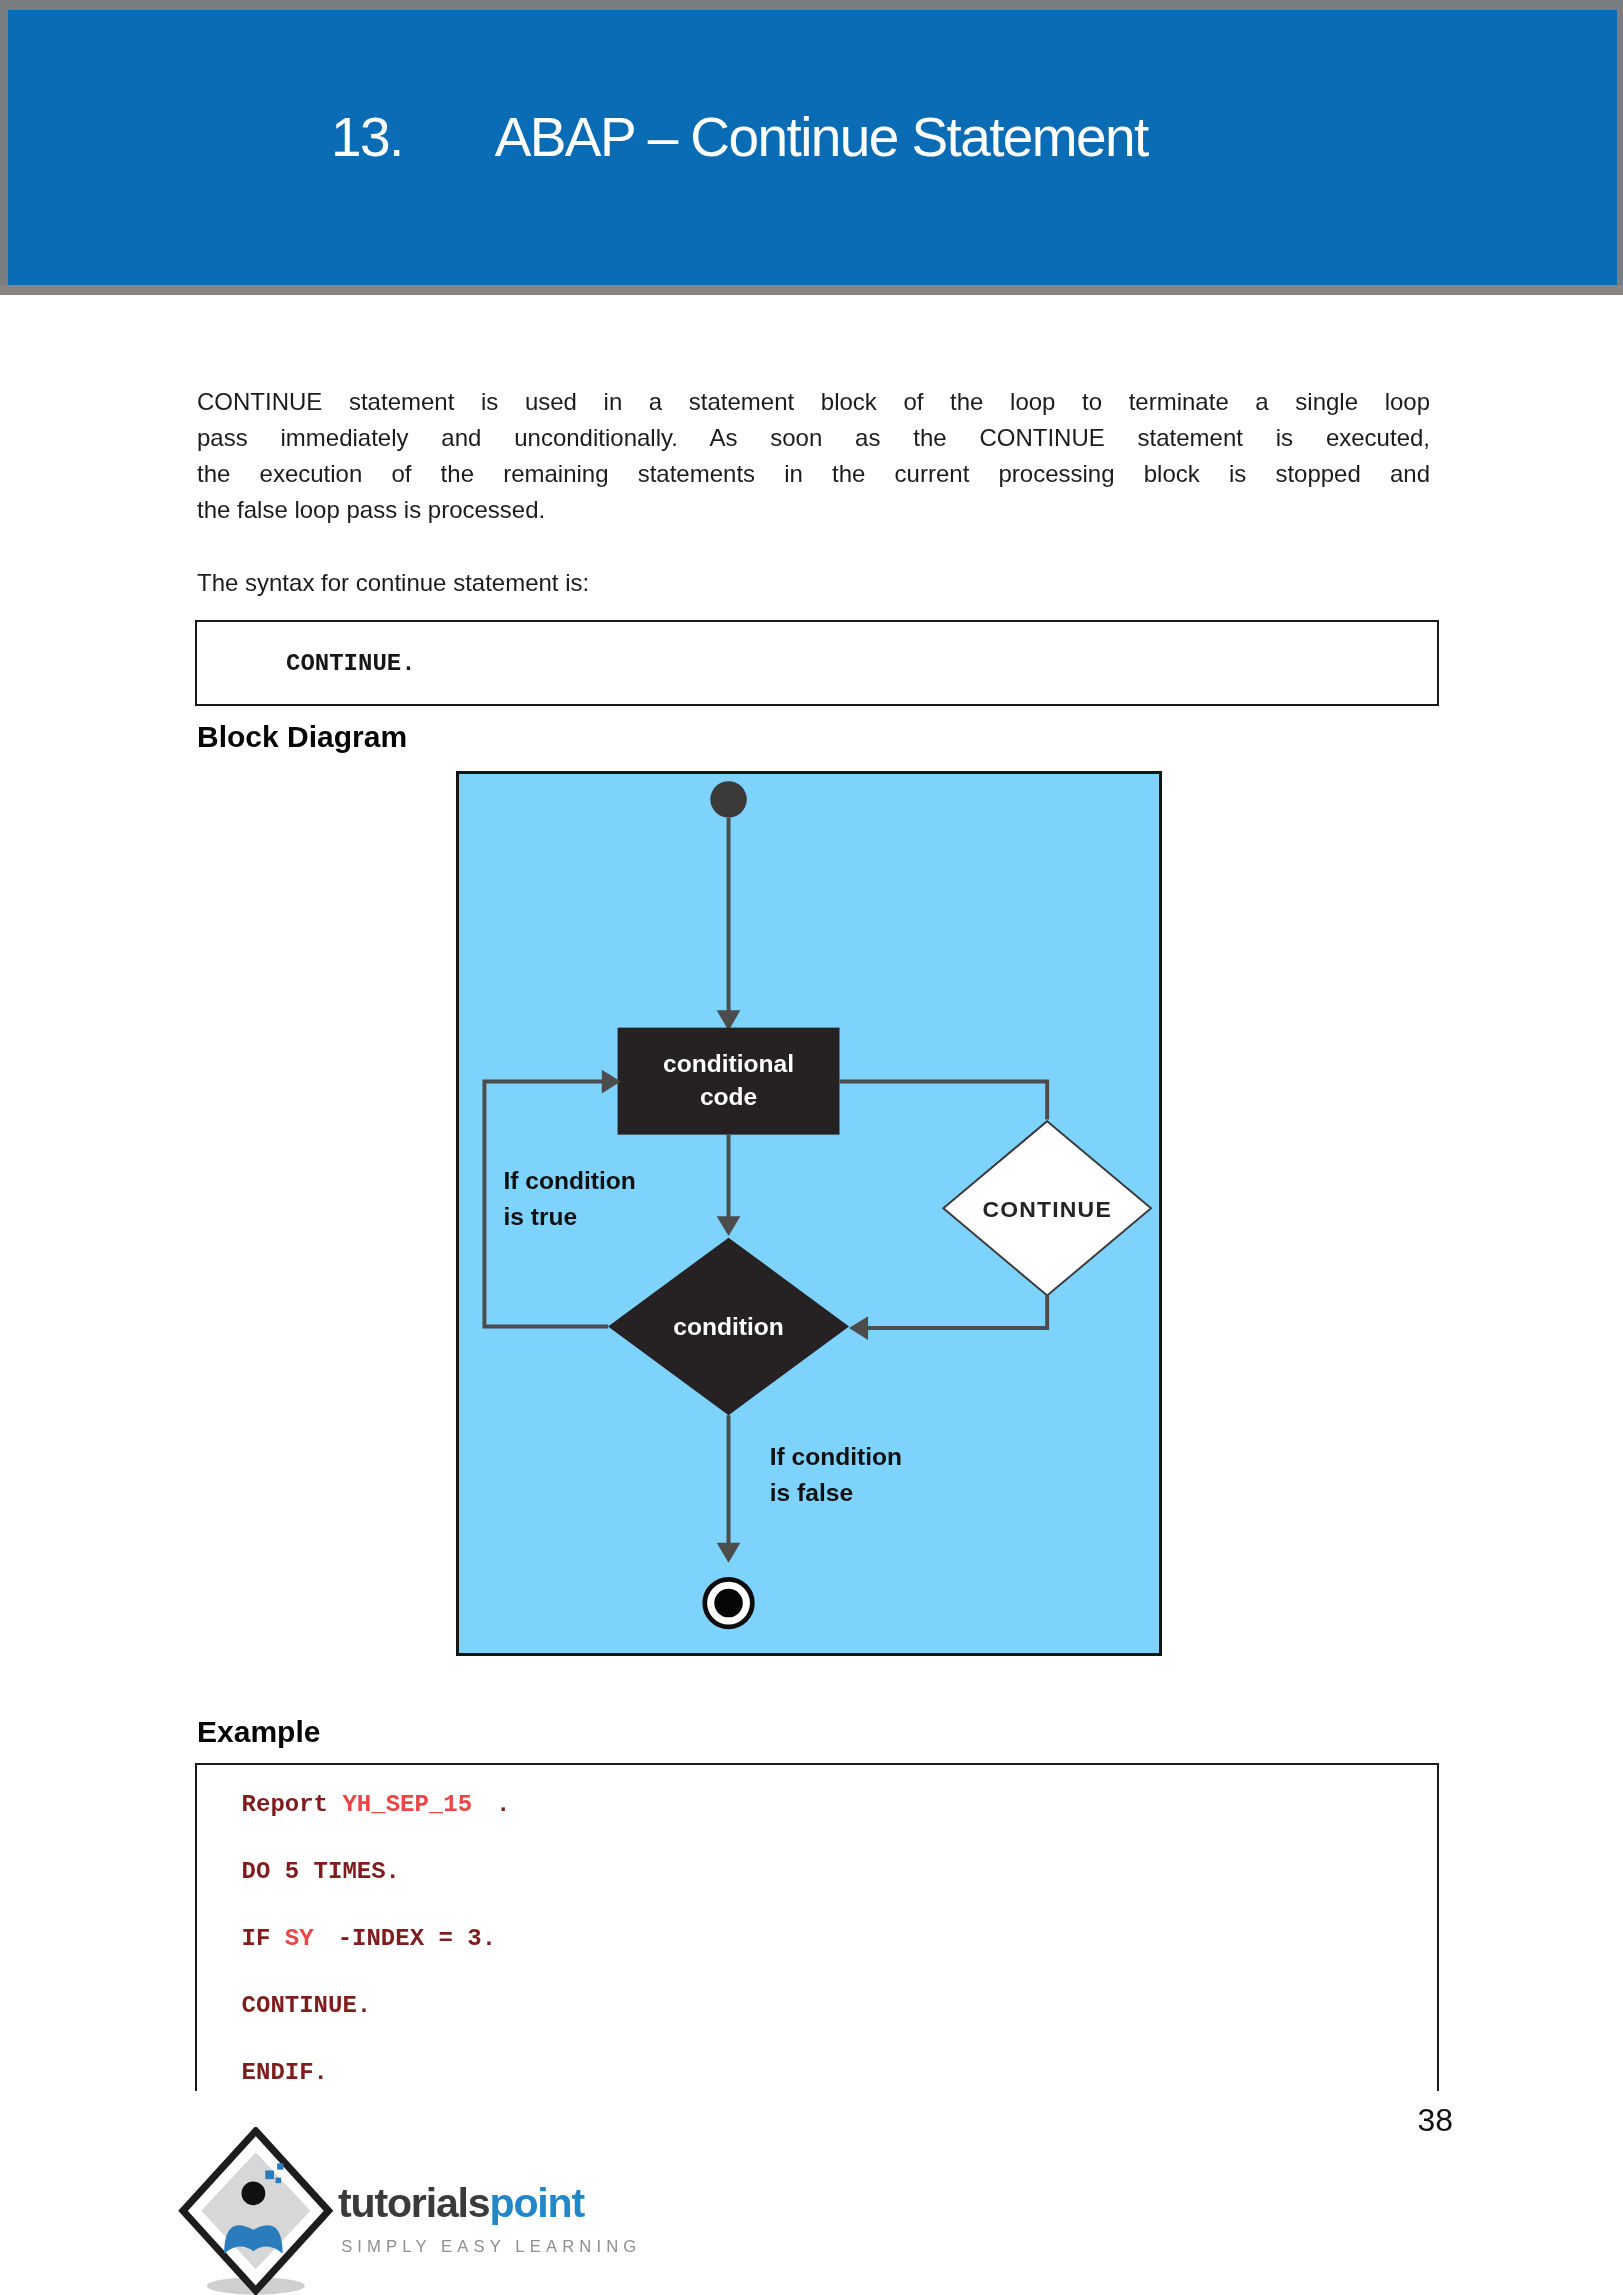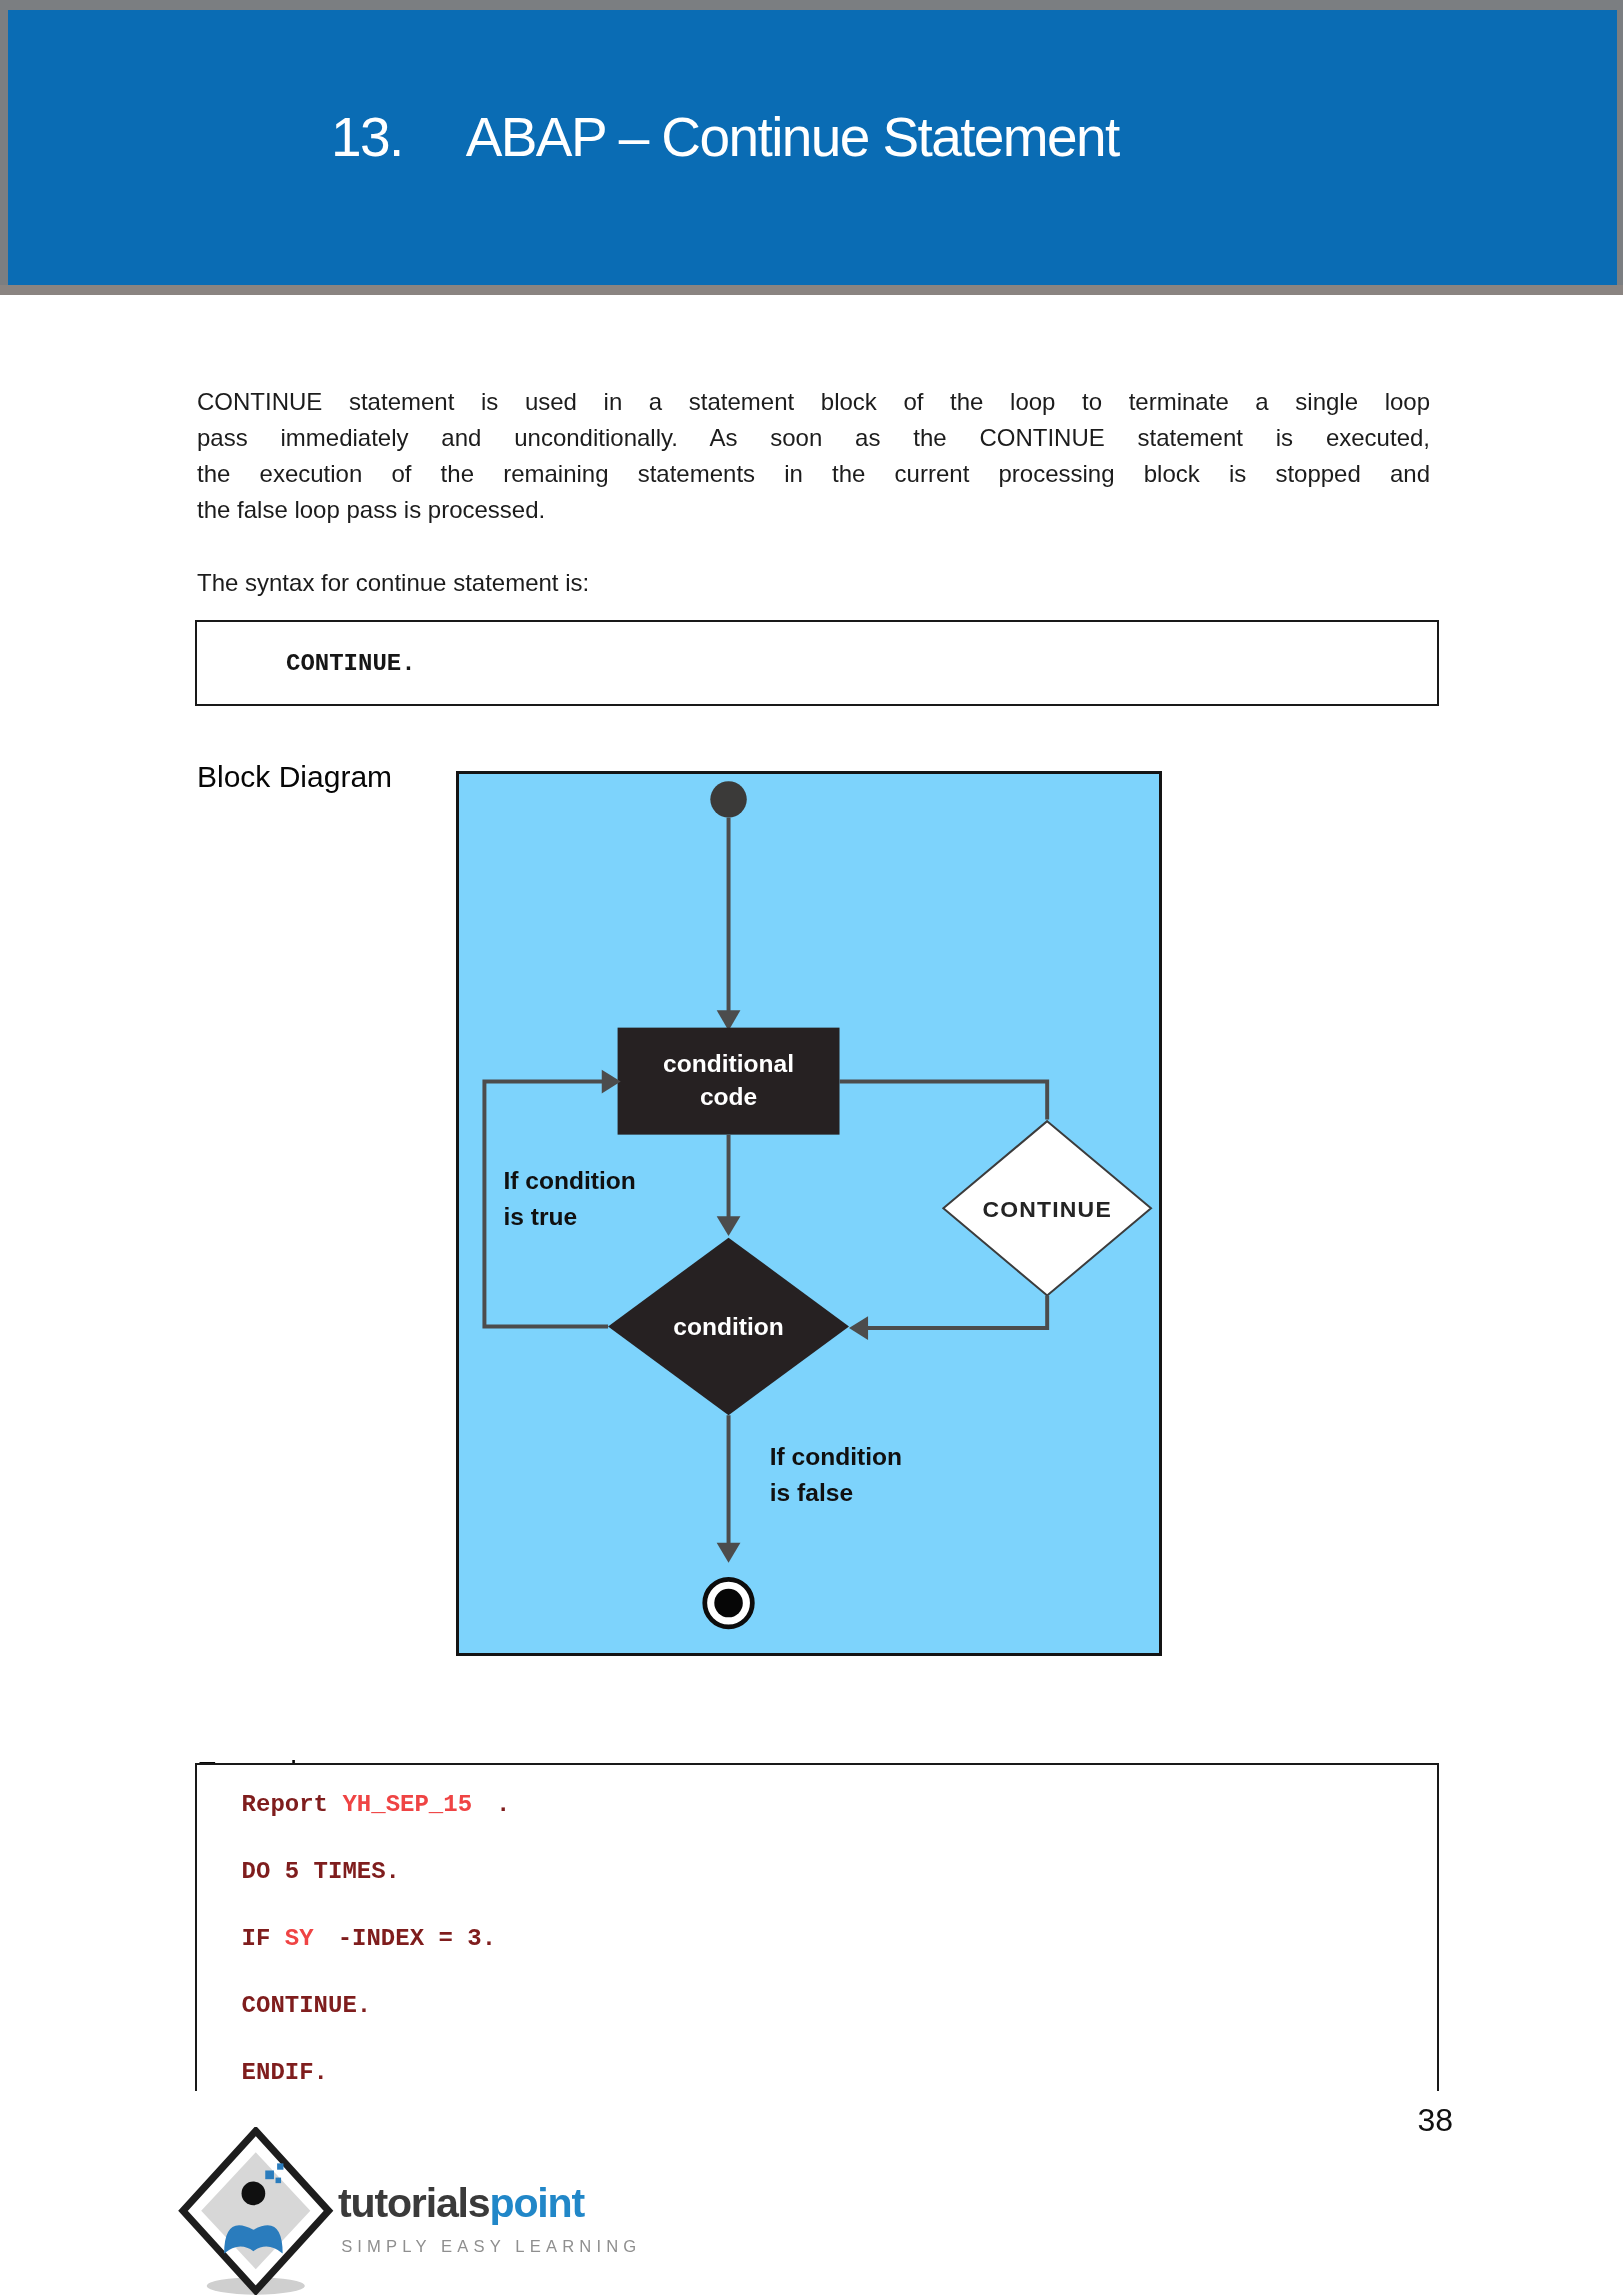--- a/index.html
+++ b/index.html
@@ -8,35 +8,35 @@
     position:relative; width:1623px; height:2295px; background:#ffffff;
     font-family:"Liberation Sans", sans-serif; color:#1d1d1d; overflow:hidden;
   }
   
   .banner { position:absolute; left:0; top:0; width:1623px; height:295px; background:#7b7e81; }
   .banner-bottom-strip { position:absolute; left:0; bottom:0; width:100%; height:10.3px;
     background:#8a8481; }
   .banner-blue { position:absolute; left:8px; top:9.5px; right:6.3px; bottom:10.3px; background:#0a6cb4; }
   .banner-title { position:absolute; left:331px; top:109px; display:flex; white-space:nowrap;
     color:#ffffff; font-size:55px; font-weight:400; letter-spacing:-1.6px; line-height:57px; }
-  .chapter-num { margin-right:63px; }
+  .chapter-num { margin-right:92px; }
   
   .intro { position:absolute; left:197px; top:384px; width:1233px;
     font-size:24px; line-height:36px; color:#1c1c1c; }
   .intro .jline { text-align:justify; text-align-last:justify; }
   .intro .lline { text-align:left; }
   .syntax-intro { position:absolute; left:197px; top:549px; width:1233px;
     font-size:24px; line-height:36px; color:#1c1c1c;margin-top:16px; }
   
   .syntax-box { position:absolute; left:195px; top:620px; width:1244px; height:86px;
     border:2.4px solid #191919; display:flex; align-items:center; background:#fff; }
   .syntax-code { padding-left:89px; font-family:"Liberation Mono","DejaVu Sans Mono",monospace;
     font-size:24px; font-weight:700; color:#161616; }
   
-  .section-heading { position:absolute; left:197px; font-size:30px; font-weight:400; color:#060606;margin-top:40px; }
+  .section-heading { position:absolute; left:197px; font-size:30px; font-weight:700; color:#060606; }
   #heading-block-diagram { top:720px; }
   #heading-example { top:1715px; }
   
   .diagram-frame { position:absolute; left:456px; top:771px; width:706px; height:885px;
     border:3.2px solid #141414; background:#7dd3fc; }
   .diagram-frame svg { display:block; width:100%; height:100%; }
   
   .code-box { position:absolute; left:195px; top:1763px; width:1244px; height:328px;
     border:2.4px solid #191919; border-bottom:none; background:#fff; overflow:hidden;
     padding:6.3px 0 0 20.6px; }

